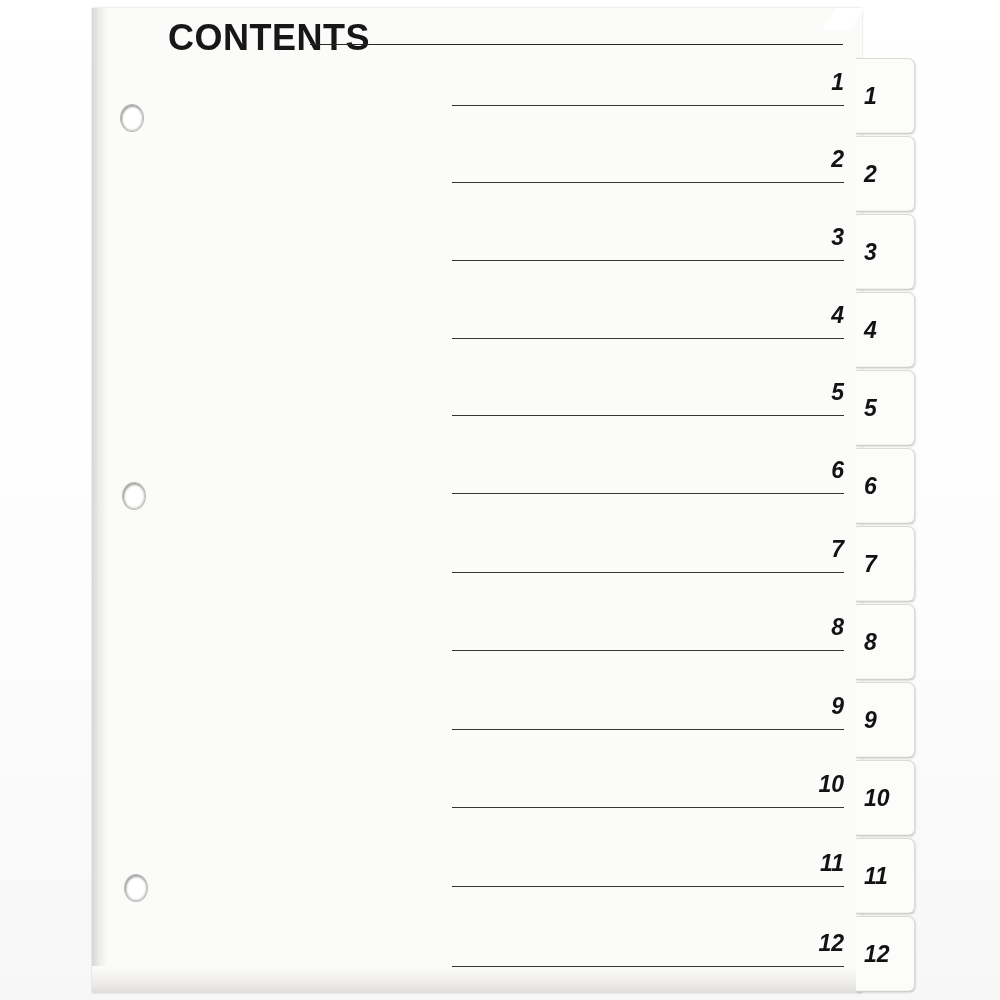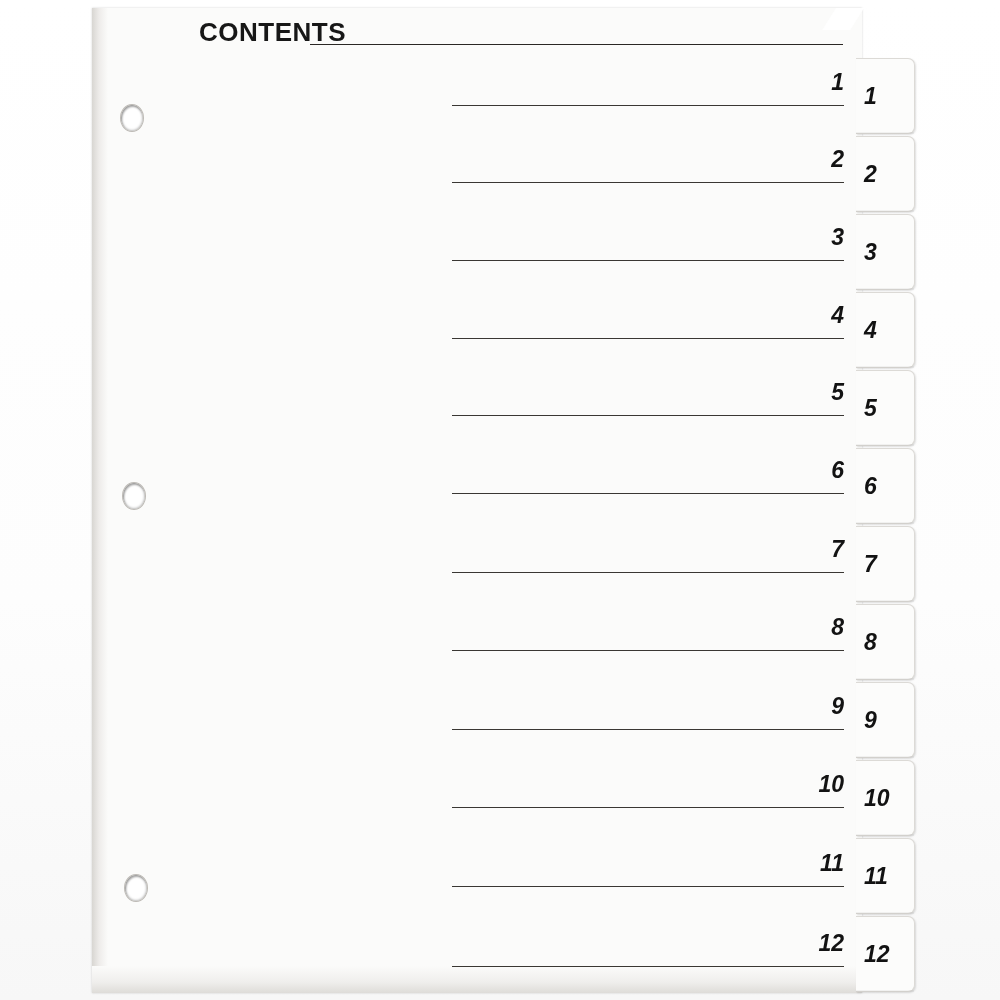--- a/index.html
+++ b/index.html
@@ -79,26 +79,25 @@
   }
   .hole-1 { left: 120px; top: 104px; }
   .hole-2 { left: 122px; top: 482px; }
   .hole-3 { left: 124px; top: 874px; }
 
   
   .contents-title {
     position: absolute;
     left: 168px;
     top: 17px;
-    font-size: 26px;
+    font-size: 36px;
     font-weight: bold;
     letter-spacing: 0.5px;
     color: #171717;
     font-family: "Liberation Sans", sans-serif;
-    margin-left: 31px;
   }
   .contents-rule {
     position: absolute;
     left: 310px;
     top: 44px;
     width: 533px;
     height: 0;
     border-top: 1.6px solid #2a2724;
   }
 

